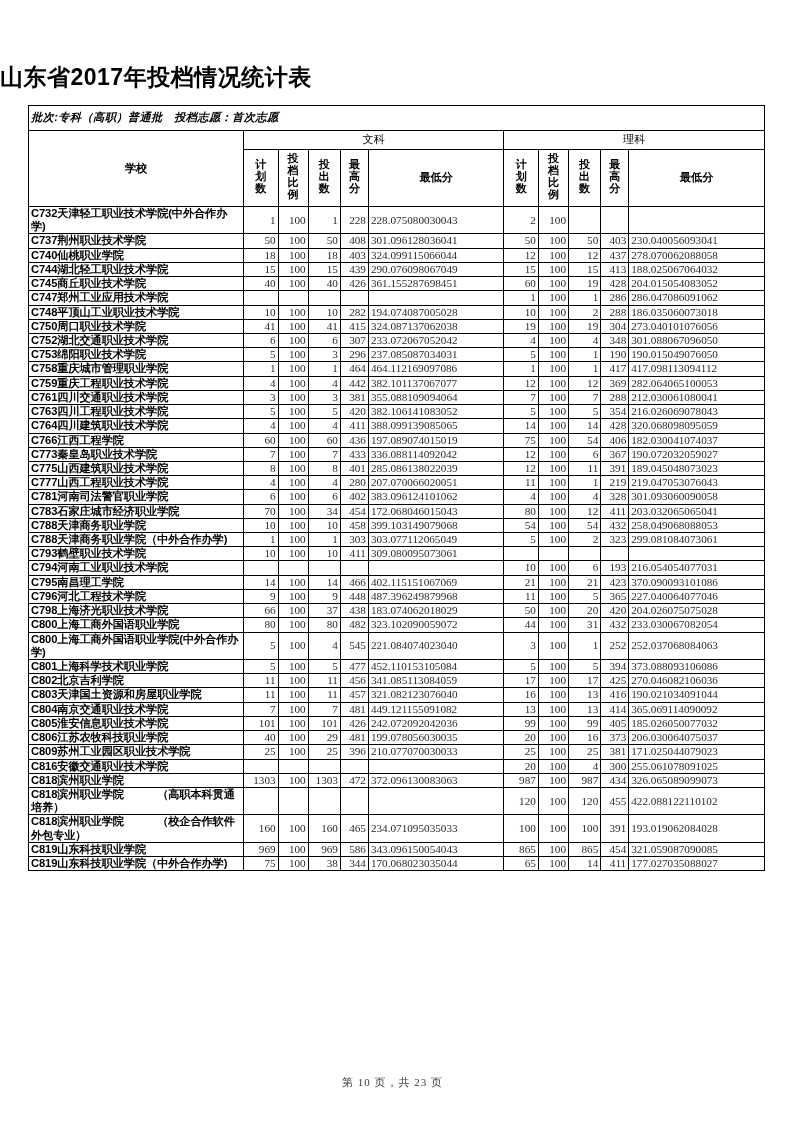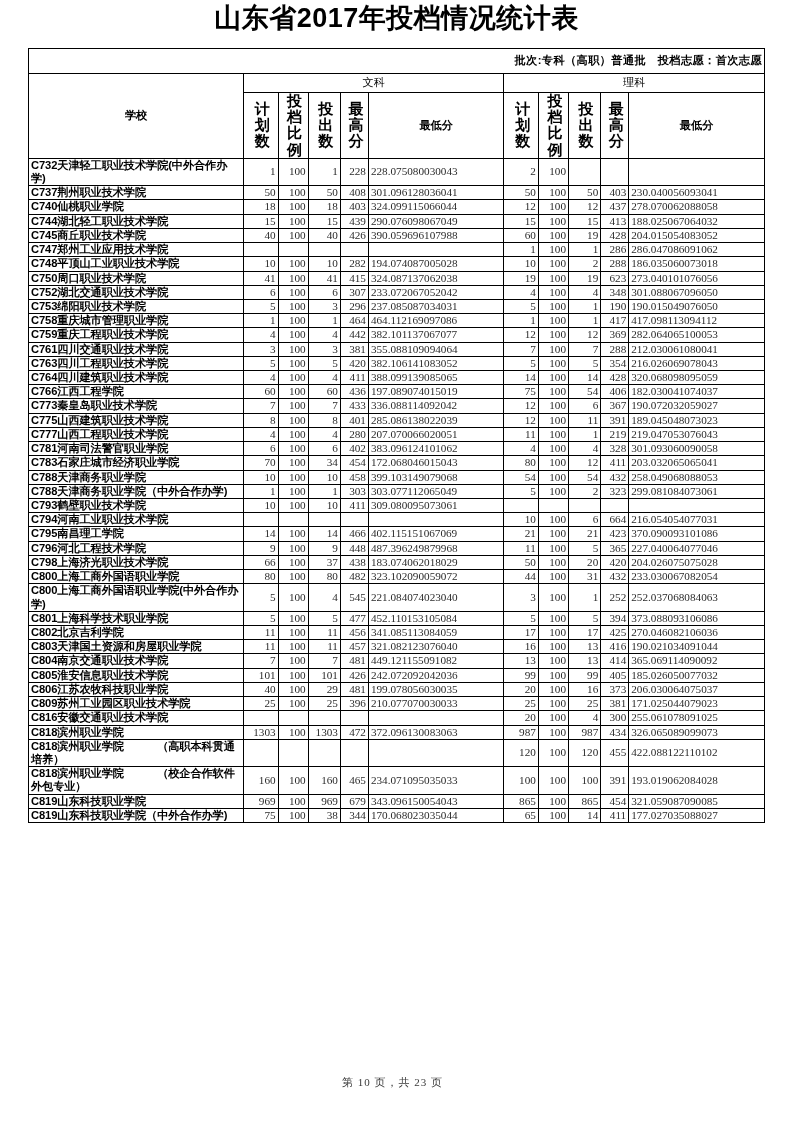--- a/index.html
+++ b/index.html
@@ -13,70 +13,72 @@
     -webkit-font-smoothing:none;
   }
   .page{
     position:relative;
     width:793px;
     height:1122px;
     box-sizing:border-box;
     padding:0;
   }
   .doc-title{
-    text-align:center;
     font-family:"Liberation Sans","DejaVu Sans",sans-serif;
     font-weight:bold;
-    font-size:27px;
+    font-size:23px;
     letter-spacing:0.5px;
+    padding-top:62px;
     padding-bottom:12px;
   }
   table.main{
     border-collapse:collapse;
     table-layout:fixed;
     margin:0 auto;
     width:737px;
     border:1.6px solid #000;
   }
   table.main td, table.main th{
     border:1px solid #000;
     padding:0 2px;
     font-size:11.2px;
     line-height:1.18;
     vertical-align:middle;
     overflow:hidden;
   }
   .banner{
-    text-align:right;
+    text-align:left;
     font-family:"Liberation Sans","DejaVu Sans",sans-serif;
     font-weight:bold;
     font-size:15px;
     height:24px;
     letter-spacing:0.4px;
+    font-style:italic;
   }
   .grouphead{
     text-align:center;
     font-family:"Liberation Sans","DejaVu Sans",sans-serif;
     font-weight:normal;
     font-size:13px;
     height:18px;
   }
   .colhead{
     text-align:center;
     font-family:"Liberation Sans","DejaVu Sans",sans-serif;
     font-weight:bold;
     font-size:12px;
     height:56px;
   }
   .colhead.vert{
-    font-size:15px;
+    font-size:11px;
     line-height:1.05;
     letter-spacing:0px;
     word-break:break-all;
     padding:0;
+    font-family:Liberation Mono, monospace;
   }
   .colhead .vtxt{
     display:block;
     width:12px;
     margin:0 auto;
     line-height:1.08;
   }
   td.school{
     font-family:"Liberation Sans","DejaVu Sans",sans-serif;
     font-weight:bold;
@@ -226,21 +228,21 @@
           <td class="num">15</td>
           <td class="num">413</td>
           <td class="score">188.025067064032</td>
         </tr>
         <tr class="datarow">
           <td class="school">C745商丘职业技术学院</td>
           <td class="num">40</td>
           <td class="num">100</td>
           <td class="num">40</td>
           <td class="num">426</td>
-          <td class="score">390.059696107988</td>
+          <td class="score">361.155287698451</td>
           <td class="num">60</td>
           <td class="num">100</td>
           <td class="num">19</td>
           <td class="num">428</td>
           <td class="score">204.015054083052</td>
         </tr>
         <tr class="datarow">
           <td class="school">C747郑州工业应用技术学院</td>
           <td class="num"></td>
           <td class="num"></td>
@@ -269,21 +271,21 @@
         <tr class="datarow">
           <td class="school">C750周口职业技术学院</td>
           <td class="num">41</td>
           <td class="num">100</td>
           <td class="num">41</td>
           <td class="num">415</td>
           <td class="score">324.087137062038</td>
           <td class="num">19</td>
           <td class="num">100</td>
           <td class="num">19</td>
-          <td class="num">623</td>
+          <td class="num">304</td>
           <td class="score">273.040101076056</td>
         </tr>
         <tr class="datarow">
           <td class="school">C752湖北交通职业技术学院</td>
           <td class="num">6</td>
           <td class="num">100</td>
           <td class="num">6</td>
           <td class="num">307</td>
           <td class="score">233.072067052042</td>
           <td class="num">4</td>
@@ -490,21 +492,21 @@
         <tr class="datarow">
           <td class="school">C794河南工业职业技术学院</td>
           <td class="num"></td>
           <td class="num"></td>
           <td class="num"></td>
           <td class="num"></td>
           <td class="score"></td>
           <td class="num">10</td>
           <td class="num">100</td>
           <td class="num">6</td>
-          <td class="num">664</td>
+          <td class="num">193</td>
           <td class="score">216.054054077031</td>
         </tr>
         <tr class="datarow">
           <td class="school">C795南昌理工学院</td>
           <td class="num">14</td>
           <td class="num">100</td>
           <td class="num">14</td>
           <td class="num">466</td>
           <td class="score">402.115151067069</td>
           <td class="num">21</td>
@@ -706,21 +708,21 @@
           <td class="num">100</td>
           <td class="num">100</td>
           <td class="num">391</td>
           <td class="score">193.019062084028</td>
         </tr>
         <tr class="datarow">
           <td class="school">C819山东科技职业学院</td>
           <td class="num">969</td>
           <td class="num">100</td>
           <td class="num">969</td>
-          <td class="num">679</td>
+          <td class="num">586</td>
           <td class="score">343.096150054043</td>
           <td class="num">865</td>
           <td class="num">100</td>
           <td class="num">865</td>
           <td class="num">454</td>
           <td class="score">321.059087090085</td>
         </tr>
         <tr class="datarow">
           <td class="school">C819山东科技职业学院（中外合作办学)</td>
           <td class="num">75</td>

